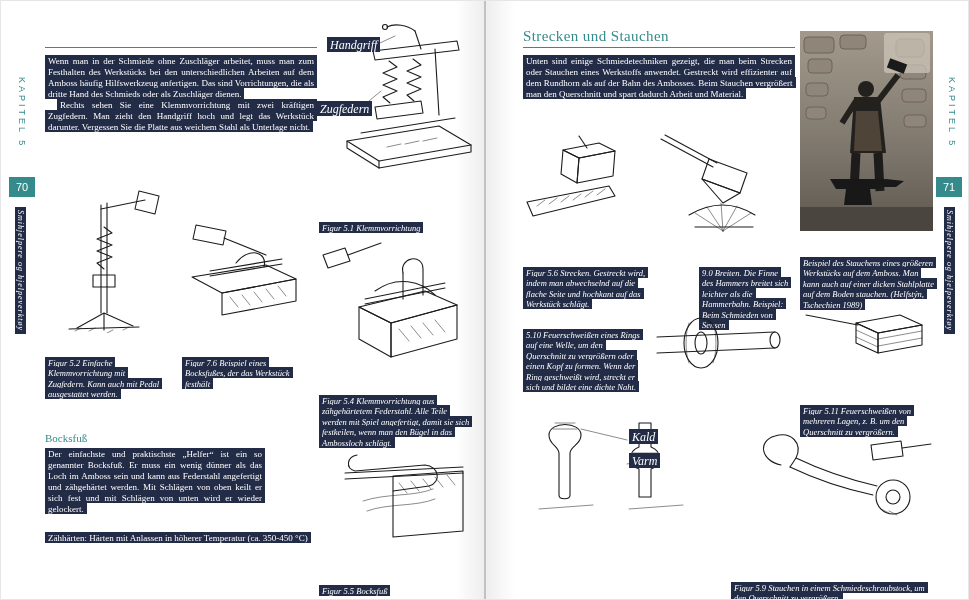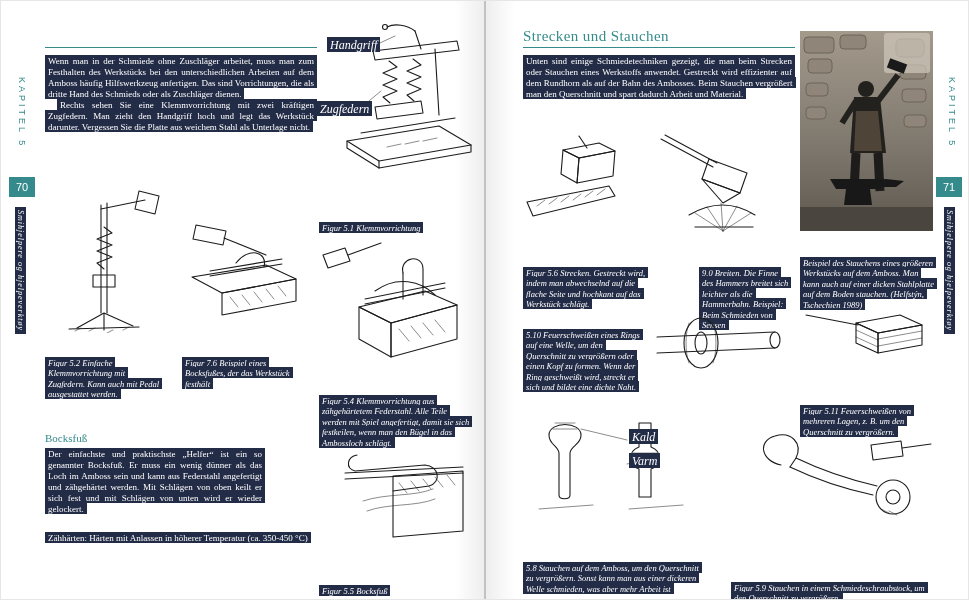--- a/index.html
+++ b/index.html
@@ -228,21 +228,20 @@
       <path d="M124,30 L136,30 L136,54 C147,58 147,72 136,76 L136,104 L124,104 L124,76 C113,72 113,58 124,54 Z"></path>
       <g class="hatch">
           <path d="M118,60 L142,60 M118,66 L142,66 M118,72 L142,72"></path>
         </g>
       <path class="hatch" d="M112,47 L66,36 M112,71 L141,65"></path>
       <path class="hatch" d="M24,116 L78,112 M114,116 L168,112"></path>
     </svg>
     <div class="abs chip" style="left:114px;top:38px"><span class="hl">Kald</span></div>
     <div class="abs chip" style="left:114px;top:62px"><span class="hl">Varm</span></div>
   </div>
-  <div class="abs cap" style="left:522px;top:543px;width:182px"><span class="hl">5.8 Stauchen auf dem Amboss, um den Querschnitt zu vergrößern. Sonst kann man aus einer dickeren Welle schmieden, was aber mehr Arbeit ist</span></div>
 
   <svg class="fig abs" style="left:752px;top:428px" width="182" height="118" viewBox="0 0 182 118">
     <path d="M118,16 L148,12 L150,27 L120,31 Z"></path>
     <path d="M149,19 L178,15"></path>
     <path d="M28,36 C8,32 4,12 22,7 C38,2 50,14 43,29 L37,38"></path>
     <path d="M37,38 C62,50 92,60 120,66 M43,29 C68,41 98,51 124,57"></path>
     <circle cx="140" cy="68" r="17"></circle>
     <circle cx="140" cy="68" r="7"></circle>
     <g class="hatch">
         <path d="M128,80 L136,84 M136,82 L144,86"></path>

